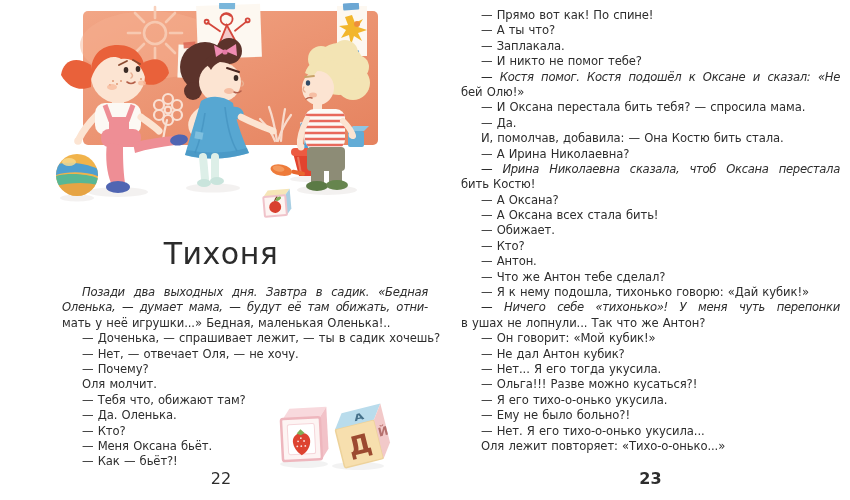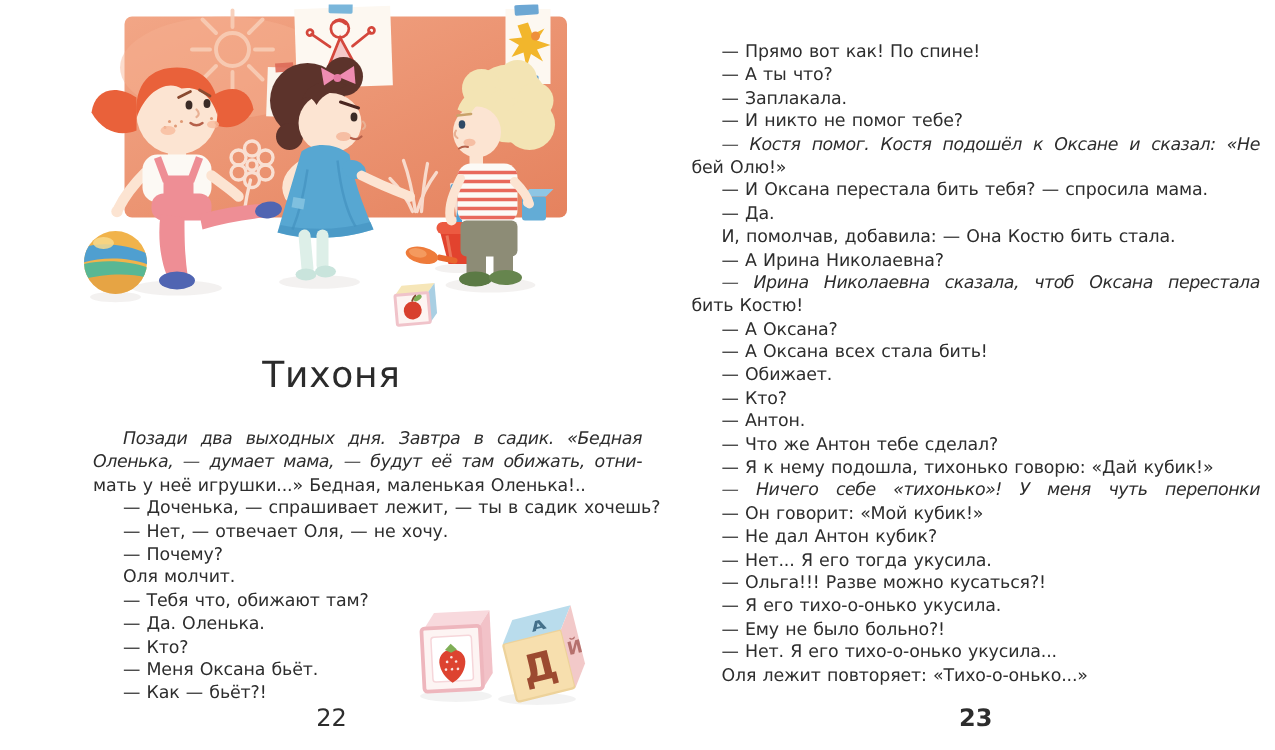--- a/index.html
+++ b/index.html
@@ -3,25 +3,25 @@
 <meta charset="utf-8">
 <style>
   html,body{margin:0;padding:0;background:#ffffff;}
   .spread{
     position:relative;width:850px;height:500px;background:#ffffff;overflow:hidden;
     font-family:"DejaVu Sans",sans-serif;color:#2d2d2d;
   }
   .illu{position:absolute;left:55px;top:3px;width:380px;height:232px;}
   .story-title{
     position:absolute;left:38px;top:236px;width:366px;text-align:center;
-    font-size:24px;letter-spacing:.5px;color:#2b2b2b;
+    font-size:30px;letter-spacing:.5px;color:#2b2b2b;
   }
   .text-col{position:absolute;}
   .text-col.left{left:62px;top:285px;width:366px;}
-  .text-col.right{left:461px;top:8px;width:379px;margin-top:19px;}
+  .text-col.right{left:461px;top:8px;width:379px;}
   .line{
     height:15.4px;line-height:15.4px;font-size:11.6px;
     letter-spacing:-0.1px;word-spacing:0.6px;white-space:nowrap;text-align:left;
   }
   .line.indent{padding-left:20px;}
   .line.justify{white-space:normal;text-align:justify;text-align-last:justify;letter-spacing:-0.3px;font-style:italic;}
   .page-num{position:absolute;top:469px;font-size:16px;color:#2d2d2d;}
   .page-num.left{left:38px;width:366px;text-align:center;}
   .page-num.right{left:461px;width:379px;text-align:center;font-weight:bold;}
   .blocks{position:absolute;left:274px;top:396px;width:120px;height:76px;}
@@ -326,20 +326,21 @@
       <div class="line indent justify">— Ирина Николаевна сказала, чтоб Оксана перестала</div>
       <div class="line">бить Костю!</div>
       <div class="line indent">— А Оксана?</div>
       <div class="line indent">— А Оксана всех стала бить!</div>
       <div class="line indent">— Обижает.</div>
       <div class="line indent">— Кто?</div>
       <div class="line indent">— Антон.</div>
       <div class="line indent">— Что же Антон тебе сделал?</div>
       <div class="line indent">— Я к нему подошла, тихонько говорю: «Дай кубик!»</div>
       <div class="line indent justify">— Ничего себе «тихонько»! У меня чуть перепонки</div>
+      <div class="line">в ушах не лопнули... Так что же Антон?</div>
       <div class="line indent">— Он говорит: «Мой кубик!»</div>
       <div class="line indent">— Не дал Антон кубик?</div>
       <div class="line indent">— Нет... Я его тогда укусила.</div>
       <div class="line indent">— Ольга!!! Разве можно кусаться?!</div>
       <div class="line indent">— Я его тихо-о-онько укусила.</div>
       <div class="line indent">— Ему не было больно?!</div>
       <div class="line indent">— Нет. Я его тихо-о-онько укусила...</div>
       <div class="line indent">Оля лежит повторяет: «Тихо-о-онько...»</div>
     </div>
 

